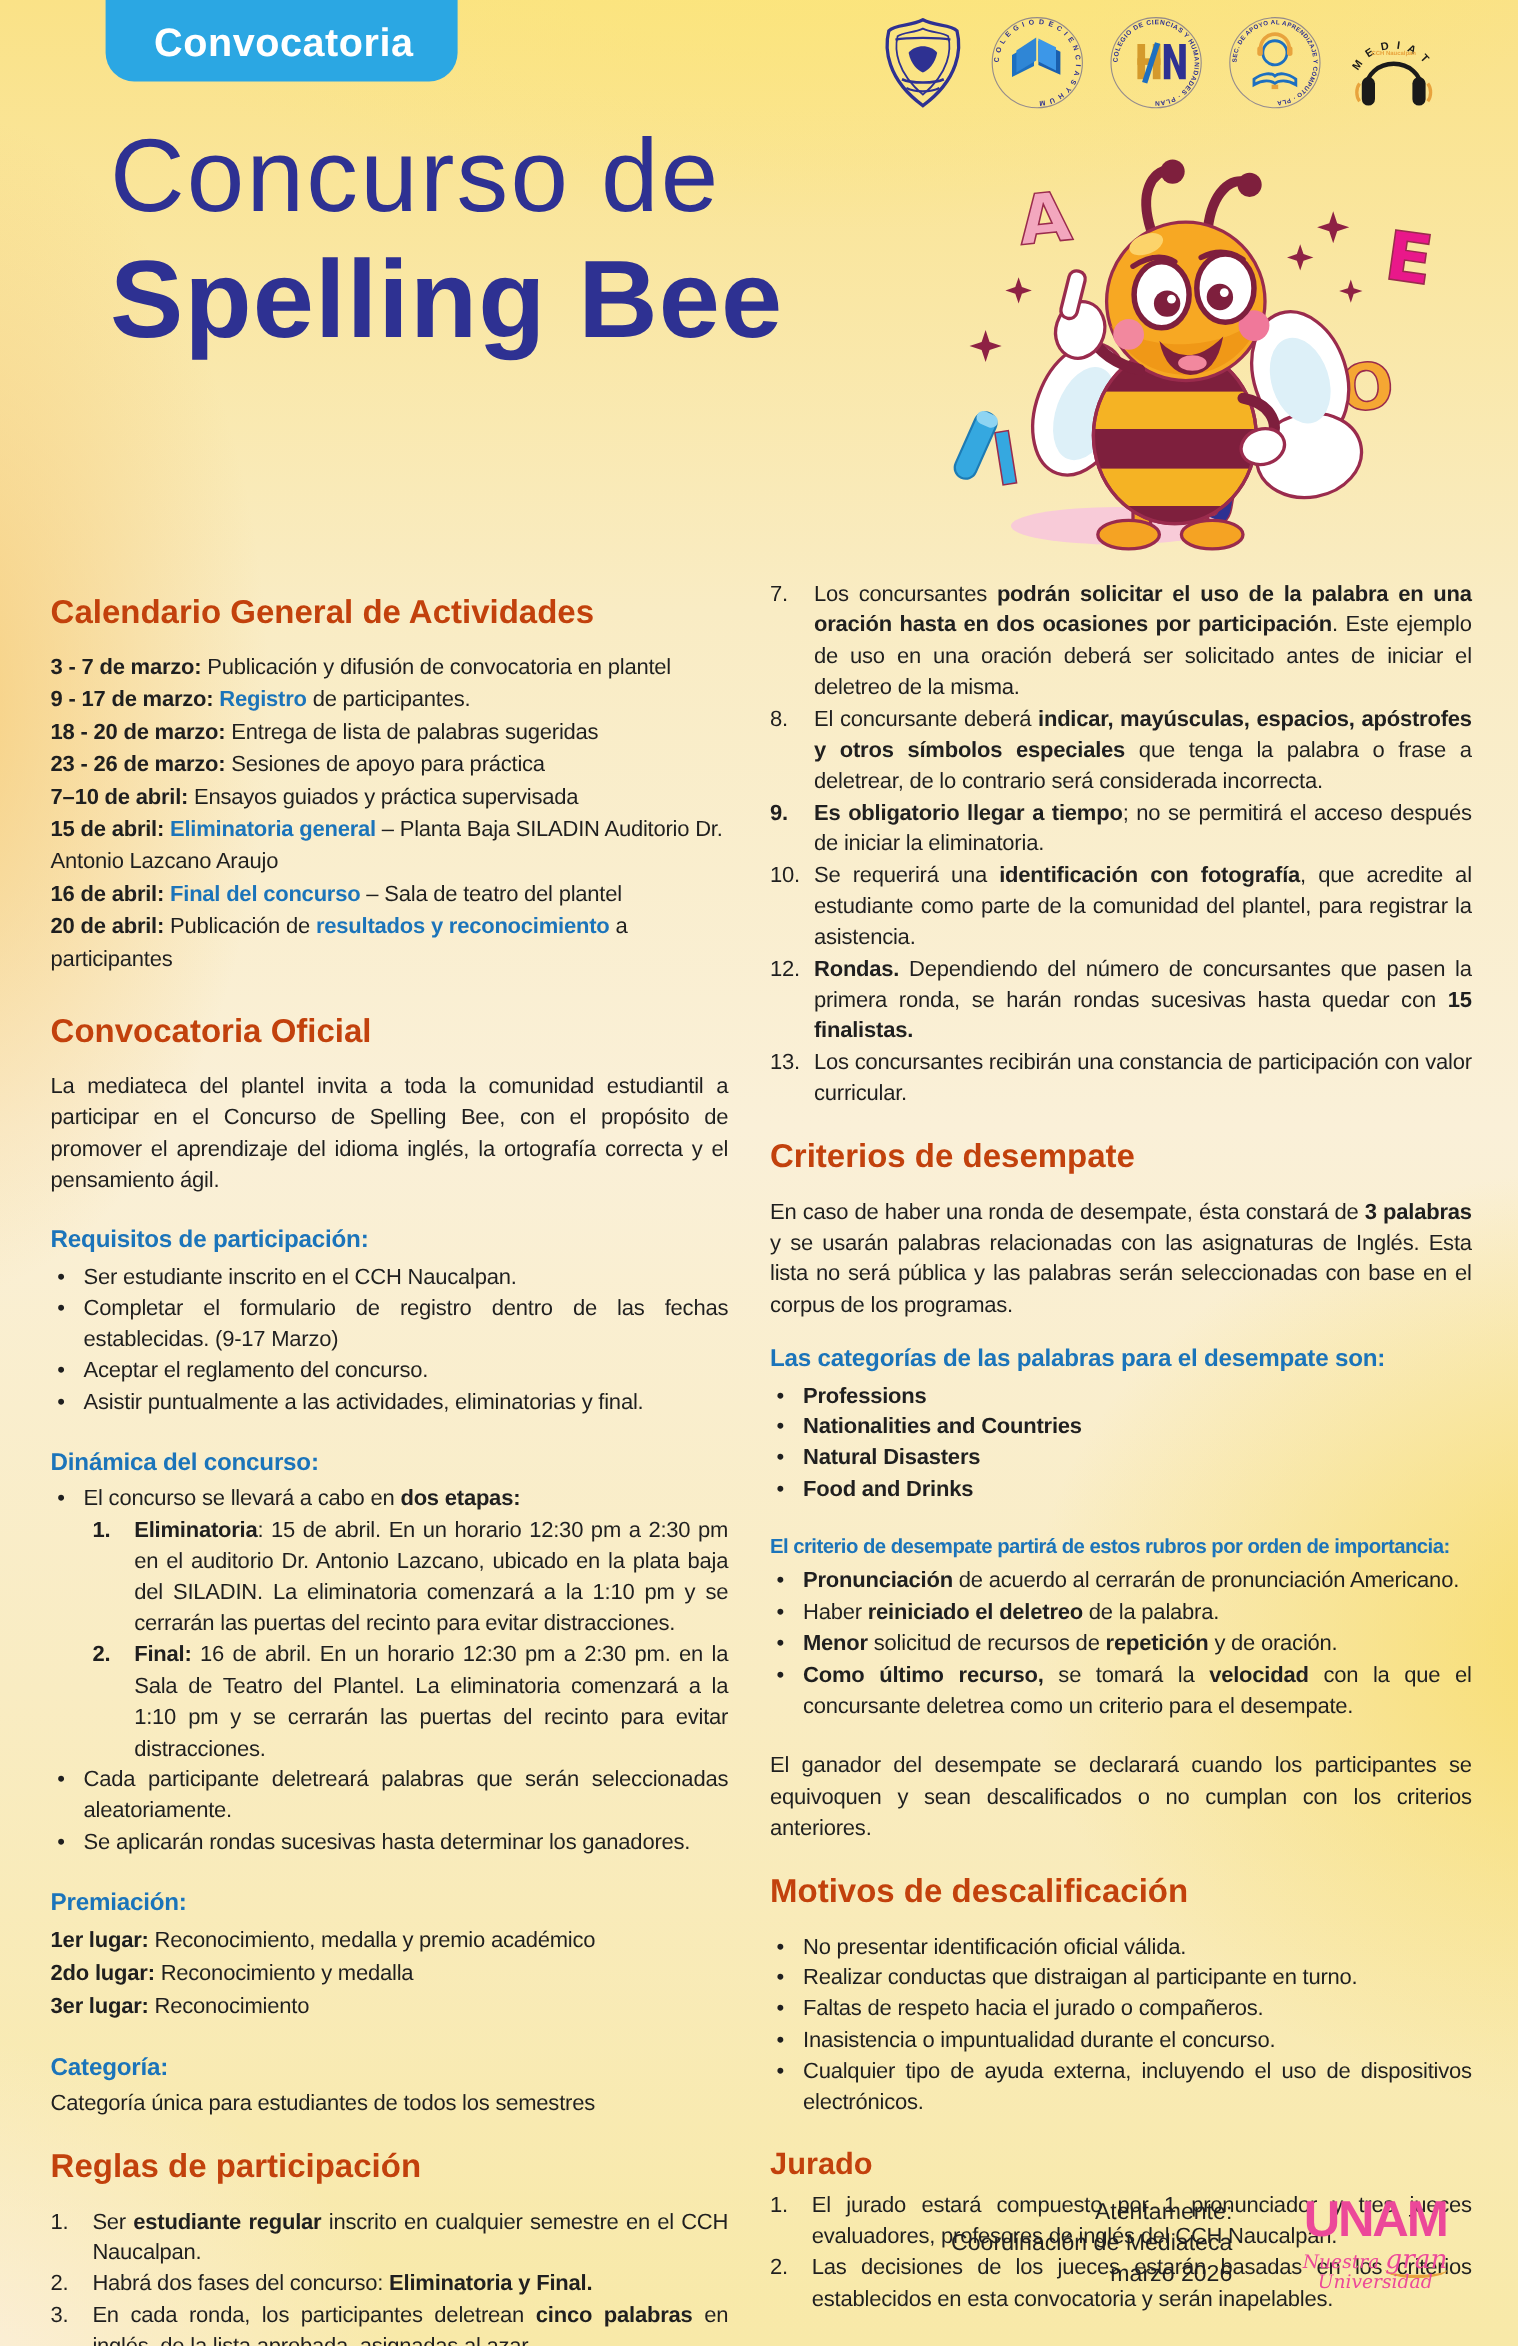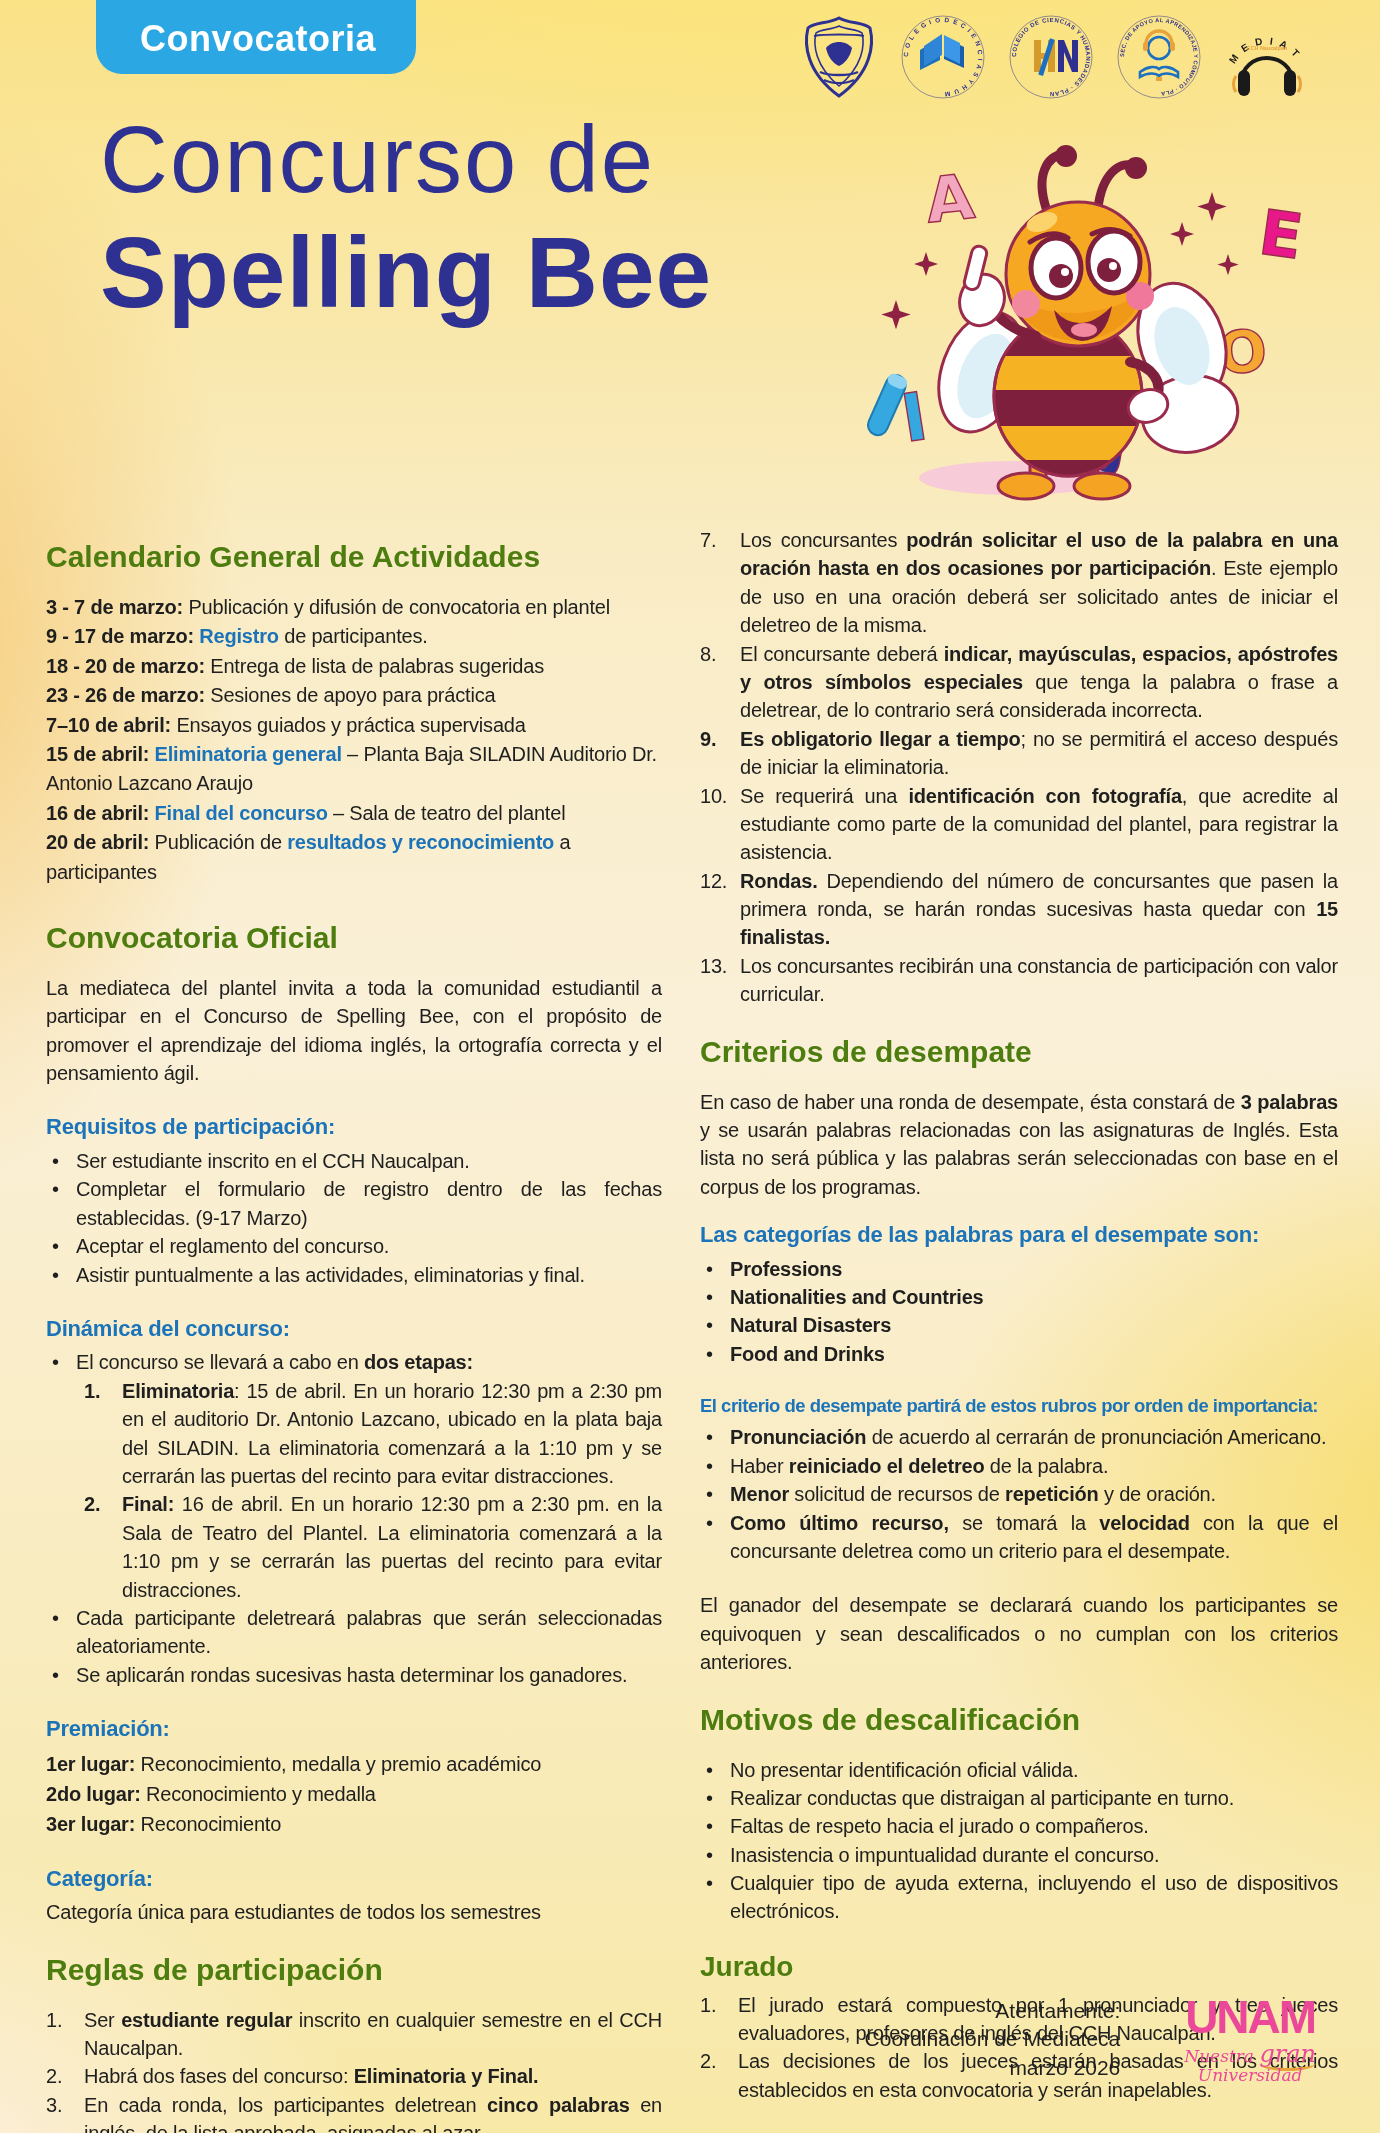--- a/index.html
+++ b/index.html
@@ -21,21 +21,21 @@
   .logos{position:absolute;top:14px;right:70px;display:flex;gap:22px;align-items:flex-start;}
   .logos svg{display:block;}
   .title{position:absolute;left:100px;top:112px;color:#2E3192;}
   .t1{font-size:94px;line-height:1.02;letter-spacing:2px;}
   .t2{font-size:100px;line-height:1.0;font-weight:bold;letter-spacing:1px;margin-top:14px;}
   .t3{font-size:62px;line-height:1.05;letter-spacing:2px;margin-top:26px;}
   .bee{position:absolute;left:830px;top:104px;width:510px;height:408px;}
   .col{position:absolute;font-size:20px;line-height:1.42;letter-spacing:-0.2px;}
   .col.left{left:46px;top:540px;width:616px;}
   .col.right{left:700px;top:526px;width:638px;}
-  .h2{color:#4d7c0f;font-weight:bold;font-size:30px;line-height:1.1;letter-spacing:0;margin:0 0 20px 0;}
+  .h2{color:#c2410c;font-weight:bold;font-size:30px;line-height:1.1;letter-spacing:0;margin:0 0 20px 0;}
   .h3{color:#1B74BA;font-weight:bold;font-size:22px;line-height:1.25;margin:0 0 6px 0;letter-spacing:-0.2px;}
   .h3.small{font-size:18.5px;letter-spacing:-0.5px;}
   .mt-lg{margin-top:34px;}
   .mt-md{margin-top:26px;}
   .mt-sm{margin-top:20px;}
   p{margin:0 0 10px 0;}
   .just{text-align:justify;}
   .row{position:relative;margin:0;}
   .bullets .row{padding-left:30px;}
   .bullets .row .marker{position:absolute;left:6px;}

